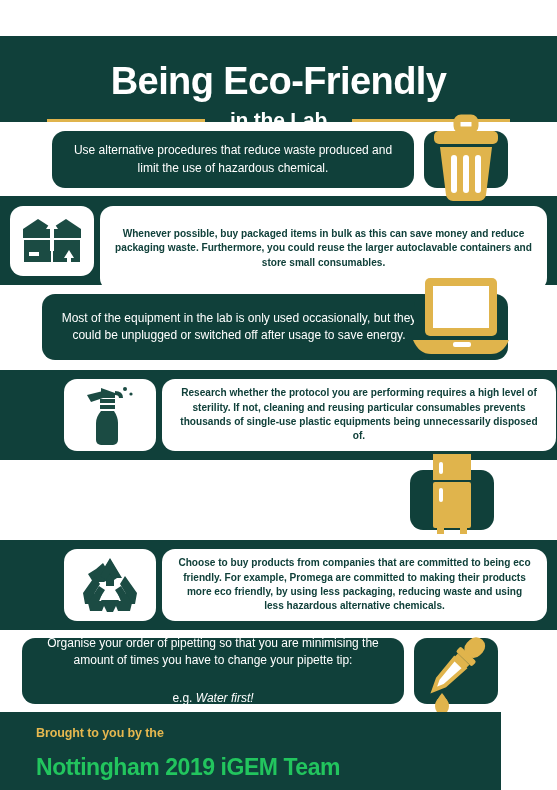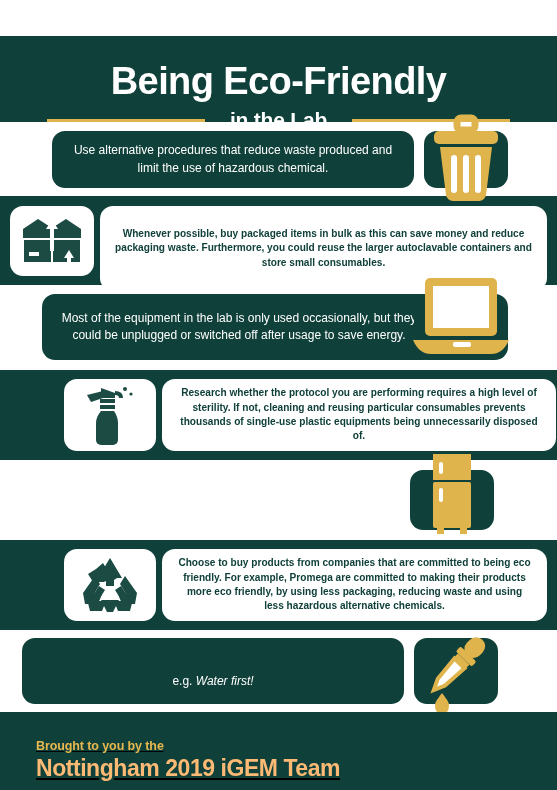--- a/index.html
+++ b/index.html
@@ -73,32 +73,31 @@
     position:absolute;
     border-radius:13px;
     display:flex; align-items:center; justify-content:center;
   }
   .tile.dark{ background:#10403a; }
   .tile.light{ background:#ffffff; }
   .ico{ display:block; overflow:visible; }
 
   
   .footer{
-    position:absolute; left:0; top:712px; width:557px; height:78px;
+    position:absolute; left:0; top:712px; width:501px; height:78px;
     background:#10403a;
-    padding:27px 0 0 36px;
-    text-decoration:underline;
+    padding:14px 0 0 36px;
   }
   .f-small{
     color:#e6b84f; font-size:12.5px; font-weight:bold;
     letter-spacing:-0.1px;
   }
   .f-big{
-    color:#fdba74; font-size:23px; font-weight:bold;
-    letter-spacing:-0.45px; margin-top:2px;
+    color:#22c55e; font-size:23px; font-weight:bold;
+    letter-spacing:-0.45px; margin-top:14px;
   }
 </style>
 </head>
 <body>
 
 <div id="poster">
 
   <div class="header">
     <div class="title">Being Eco-Friendly</div>
     <div class="subrow">
@@ -198,20 +197,21 @@
       <path d="M9 47 L20 30 L26 34 L19 45 L27 45 L23 55 L11 55 Z" fill="#1b4b43"></path>
       <path d="M53 47 L42 30 L36 34 L43 45 L35 45 L39 55 L51 55 Z" fill="#1b4b43"></path>
       <path d="M18 14 L44 14 L44 24 L18 24 Z" fill="#ffffff" opacity="0"></path>
     </svg>
   </div>
   <div class="card light" style="left:162px;top:549px;width:385px;height:72px;justify-content:center;">
     <p>Choose to buy products from companies that are committed to being eco friendly. For example, Promega are committed to making their products more eco friendly, by using less packaging, reducing waste and using less hazardous alternative chemicals.</p>
   </div>
 
   <div class="card dark" style="left:22px;top:638px;width:382px;height:66px;flex-direction:column;">
+    <p>Organise your order of pipetting so that you are minimising the amount of times you have to change your pipette tip:</p>
     <p class="eg"><span class="plain">e.g. </span><span>Water first!</span></p>
   </div>
   <div class="tile dark" style="left:414px;top:638px;width:84px;height:66px;">
     <svg class="ico" width="72" height="88" viewBox="0 0 72 88">
       <g transform="rotate(44 36 40)">
         <rect x="27" y="2" width="18" height="22" rx="9" fill="#e0b44c"></rect>
         <rect x="25" y="22" width="22" height="7" rx="2" fill="#e0b44c"></rect>
         <rect x="28" y="29" width="16" height="6" fill="#e0b44c"></rect>
         <path d="M29 35 h14 l-2 26 L36 72 L31 61 Z" fill="#ffffff" stroke="#e0b44c" stroke-width="4"></path>
       </g>

